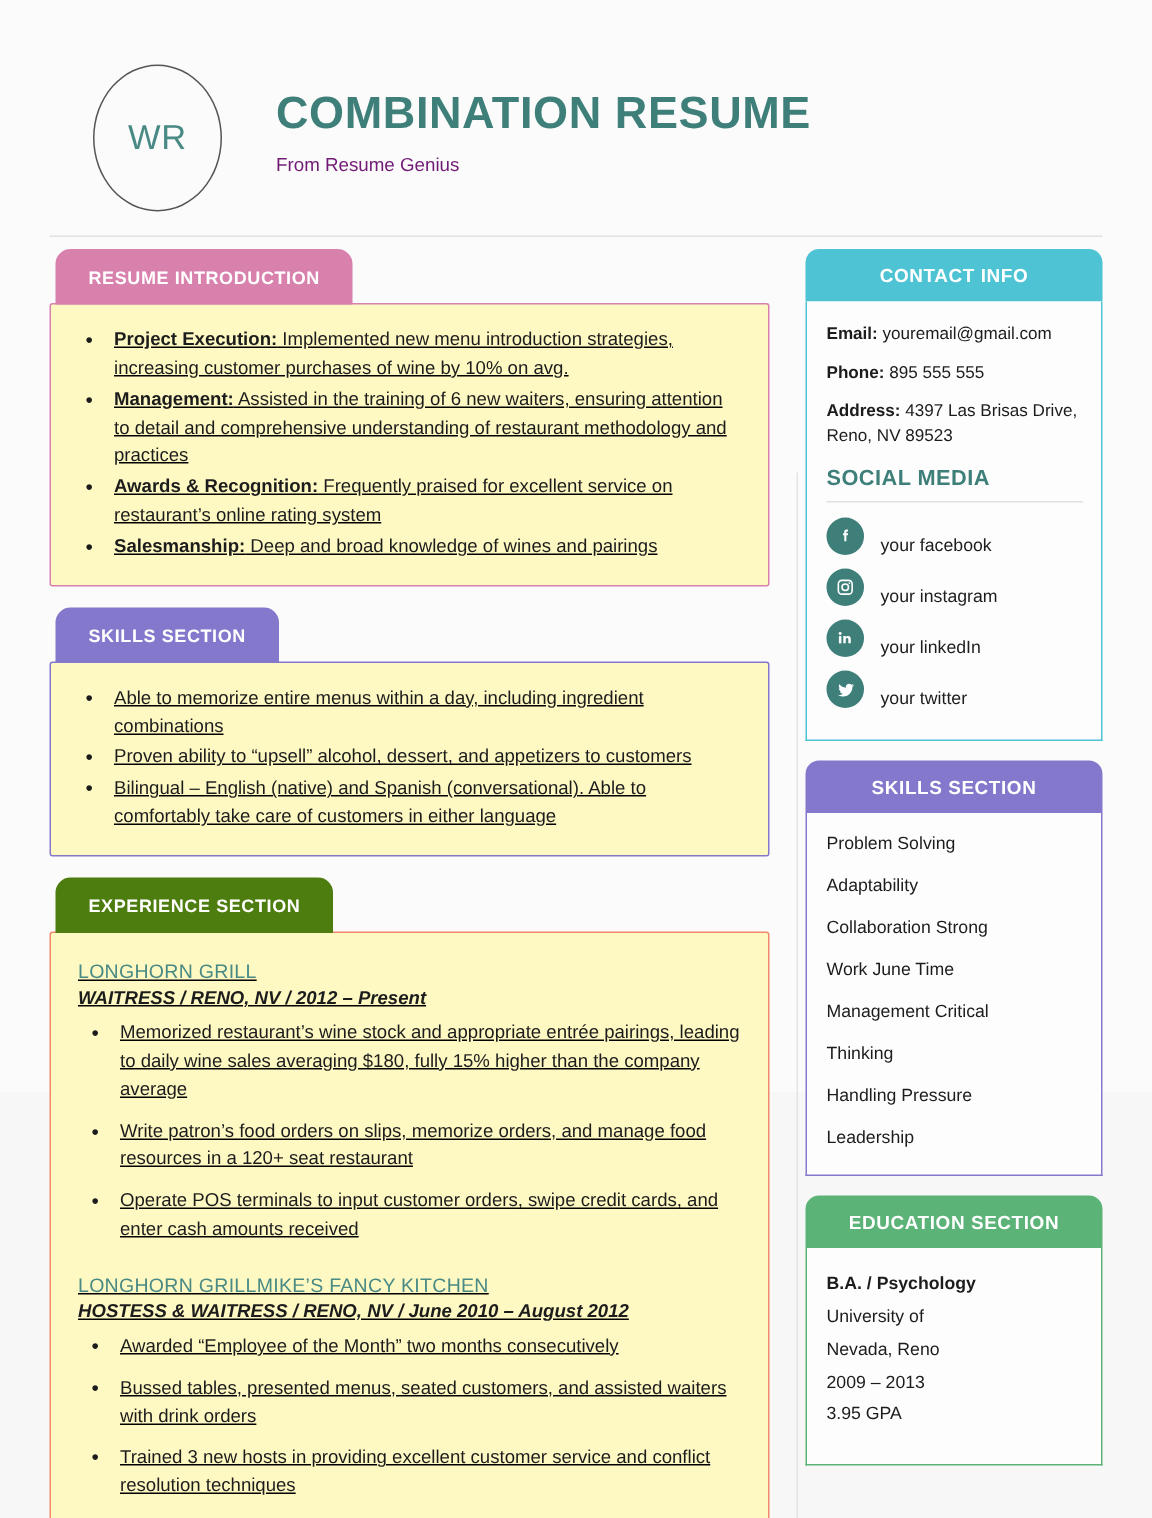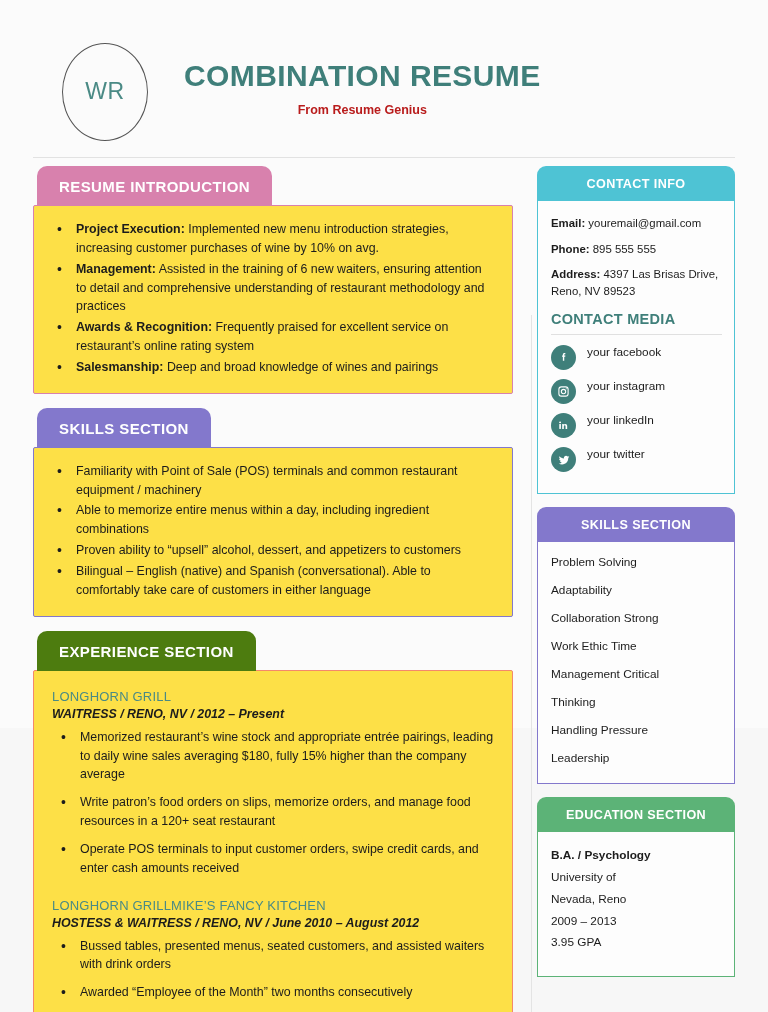--- a/index.html
+++ b/index.html
@@ -46,24 +46,23 @@
   .header-text { margin-left: 36px; padding-bottom: 8px; }
   .resume-title {
     font-size: 30px;
     font-weight: bold;
     color: #3f7f7a;
     letter-spacing: 0.4px;
     line-height: 1.1;
   }
   .resume-subtitle {
     font-size: 12.5px;
-    font-weight: bold;
-    color: #b91c1c;
+    font-weight: normal;
+    color: #701a75;
     margin-top: 11px;
-    text-align: center;
   }
   .header-rule {
     position: absolute;
     left: 33px;
     right: 33px;
     top: 157px;
     height: 1px;
     background: #e2e2e2;
   }
 
@@ -84,32 +83,33 @@
     background: #e4e4e4;
   }
 
   
   .section { margin-bottom: 14px; position: relative; }
   .tab {
     display: inline-block;
     padding: 12px 22px 11px 22px;
     border-radius: 10px 10px 0 0;
     color: #ffffff;
-    font-size: 15px;
+    font-size: 12px;
     font-weight: bold;
     letter-spacing: 0.4px;
     position: relative;
     z-index: 2;
   }
   .sec-box {
     border: 1.6px solid;
     border-radius: 2px;
     padding: 14px 18px 14px 14px;
-    background: #fde047;
+    background: #fef9c3;
     margin-top: -1px;
+    text-decoration: underline;
   }
 
   .sec-intro .tab { background: #d881ad; margin-left: 4px; }
   .sec-intro .sec-box { border-color: #d881ad; }
   .sec-skills .tab { background: #8378cc; margin-left: 4px; }
   .sec-skills .sec-box { border-color: #8378cc; }
   .sec-exp .tab { background: #4d7c0f; margin-left: 4px; }
   .sec-exp .sec-box { border-color: #f4886b; padding: 18px 18px 26px 18px; }
 
   ul.bullets { list-style: none; }
@@ -183,21 +183,21 @@
   .social-heading {
     font-size: 14.5px;
     color: #3f7f7a;
     font-weight: bold;
     letter-spacing: 0.3px;
     margin: 12px 0 7px 0;
   }
   .social-rule { height: 1px; background: #e0e0e0; margin-bottom: 10px; }
   .social-row {
     display: flex;
-    align-items: flex-start;
+    align-items: flex-end;
     margin-bottom: 9px;
   }
   .social-icon {
     width: 25px;
     height: 25px;
     border-radius: 50%;
     background: #3f7f7a;
     display: flex;
     align-items: center;
     justify-content: center;
@@ -247,21 +247,20 @@
             <li><b>Awards &amp; Recognition:</b><span> Frequently praised for excellent service on restaurant’s online rating system</span></li>
             <li><b>Salesmanship:</b><span> Deep and broad knowledge of wines and pairings</span></li>
           </ul>
         </div>
       </div>
 
       <div class="section sec-skills">
         <div class="tab">SKILLS SECTION</div>
         <div class="sec-box">
           <ul class="bullets">
-            <li><span>Familiarity with Point of Sale (POS) terminals and common restaurant equipment / machinery</span></li>
             <li><span>Able to memorize entire menus within a day, including ingredient combinations</span></li>
             <li><span>Proven ability to “upsell” alcohol, dessert, and appetizers to customers</span></li>
             <li><span>Bilingual – English (native) and Spanish (conversational). Able to comfortably take care of customers in either language</span></li>
           </ul>
         </div>
       </div>
 
       <div class="section sec-exp">
         <div class="tab">EXPERIENCE SECTION</div>
         <div class="sec-box">
@@ -273,41 +272,41 @@
               <li><span>Memorized restaurant’s wine stock and appropriate entrée pairings, leading to daily wine sales averaging $180, fully 15% higher than the company average</span></li>
               <li><span>Write patron’s food orders on slips, memorize orders, and manage food resources in a 120+ seat restaurant</span></li>
               <li><span>Operate POS terminals to input customer orders, swipe credit cards, and enter cash amounts received</span></li>
             </ul>
           </div>
 
           <div class="job">
             <div class="job-company">LONGHORN GRILLMIKE’S FANCY KITCHEN</div>
             <div class="job-meta">HOSTESS &amp; WAITRESS  /  RENO, NV  /  June 2010 – August 2012</div>
             <ul class="bullets">
+              <li><span>Awarded “Employee of the Month” two months consecutively</span></li>
               <li><span>Bussed tables, presented menus, seated customers, and assisted waiters with drink orders</span></li>
-              <li><span>Awarded “Employee of the Month” two months consecutively</span></li>
               <li><span>Trained 3 new hosts in providing excellent customer service and conflict resolution techniques</span></li>
             </ul>
           </div>
 
         </div>
       </div>
 
     </div>
 
     <div class="col-right">
 
       <div class="side-sec side-contact">
         <div class="side-tab">CONTACT INFO</div>
         <div class="side-box">
           <div class="contact-line"><b>Email:</b><span> youremail@gmail.com</span></div>
           <div class="contact-line"><b>Phone:</b><span> 895 555 555</span></div>
           <div class="contact-line"><b>Address:</b><span> 4397 Las Brisas Drive, Reno, NV 89523</span></div>
 
-          <div class="social-heading">CONTACT MEDIA</div>
+          <div class="social-heading">SOCIAL MEDIA</div>
           <div class="social-rule"></div>
 
           <div class="social-row">
             <span class="social-icon">
               <svg width="13" height="13" viewBox="0 0 24 24" fill="#ffffff">
                   <path d="M15.5 8.2h-2.1V6.9c0-.6.4-.8.7-.8h1.3V3.6h-1.9c-2.2 0-2.7 1.6-2.7 2.7v1.9H9.3v2.6h1.5V18h2.6v-7.2h1.8l.3-2.6z"></path>
                 </svg>
             </span>
             <span class="social-label">your facebook</span>
           </div>
@@ -344,21 +343,21 @@
           </div>
         </div>
       </div>
 
       <div class="side-sec side-skills">
         <div class="side-tab">SKILLS SECTION</div>
         <div class="side-box">
           <div class="skill-item">Problem Solving</div>
           <div class="skill-item">Adaptability</div>
           <div class="skill-item">Collaboration Strong</div>
-          <div class="skill-item">Work Ethic Time</div>
+          <div class="skill-item">Work June Time</div>
           <div class="skill-item">Management Critical</div>
           <div class="skill-item">Thinking</div>
           <div class="skill-item">Handling Pressure</div>
           <div class="skill-item">Leadership</div>
         </div>
       </div>
 
       <div class="side-sec side-edu">
         <div class="side-tab">EDUCATION SECTION</div>
         <div class="side-box">

